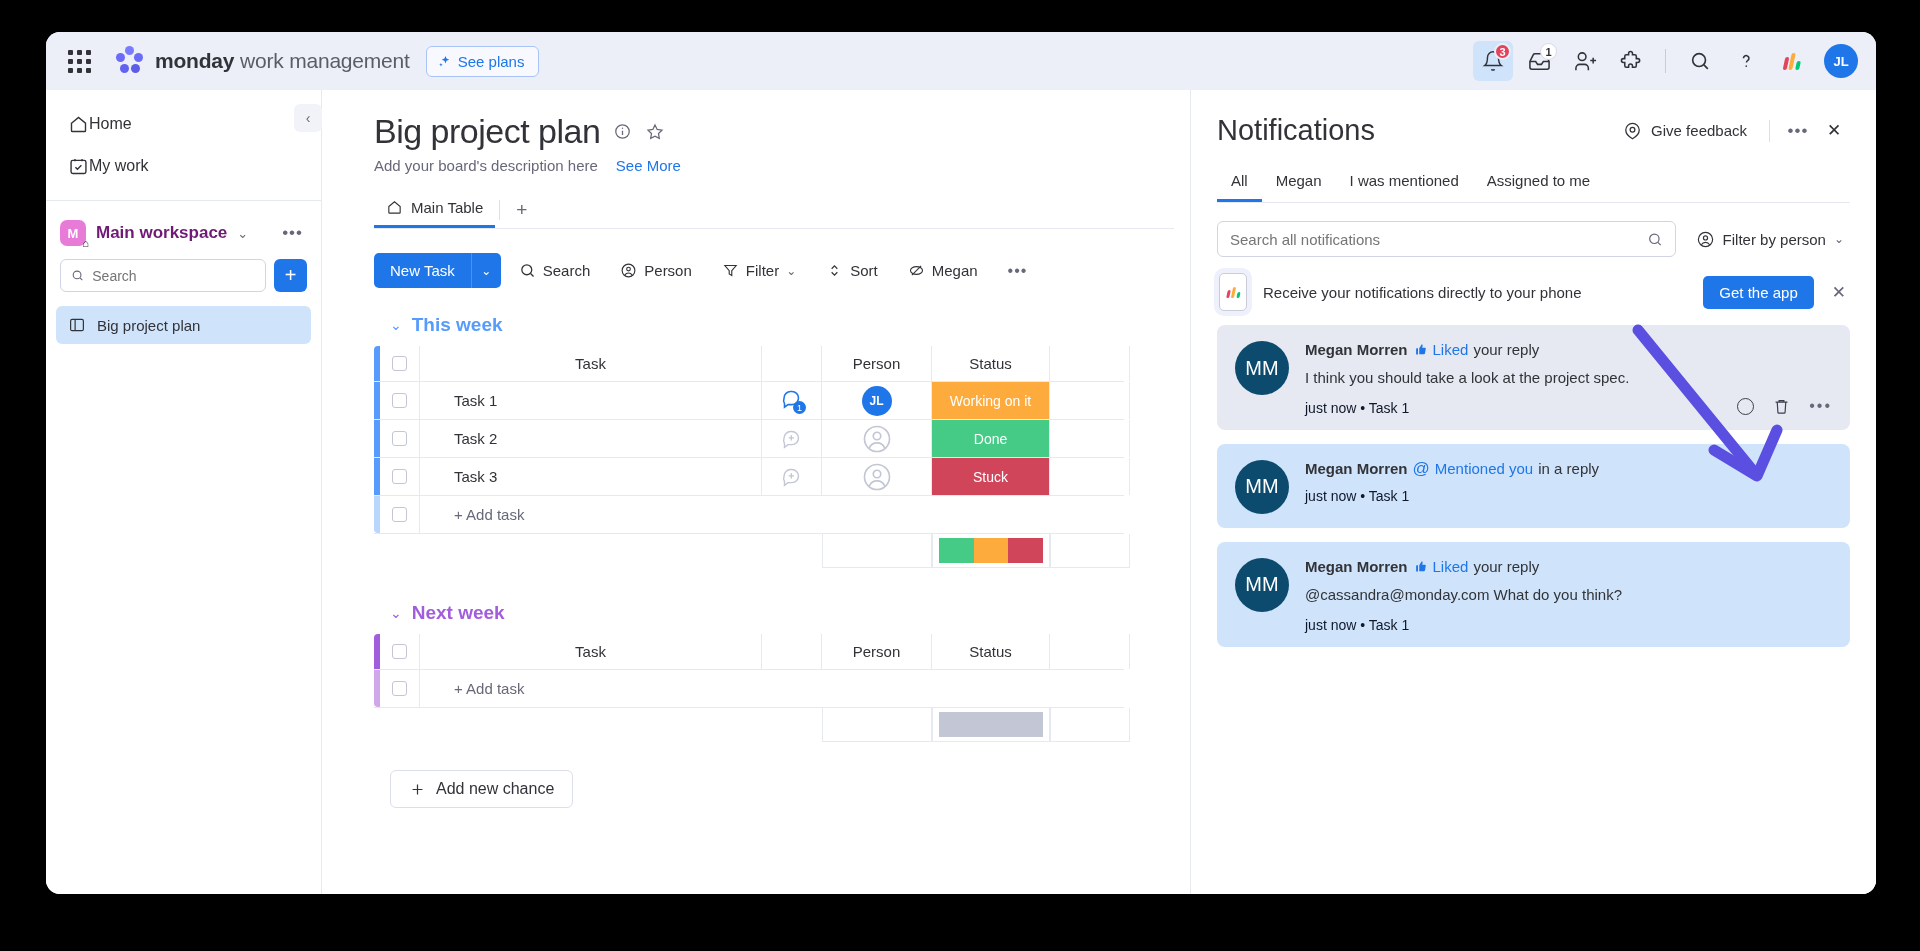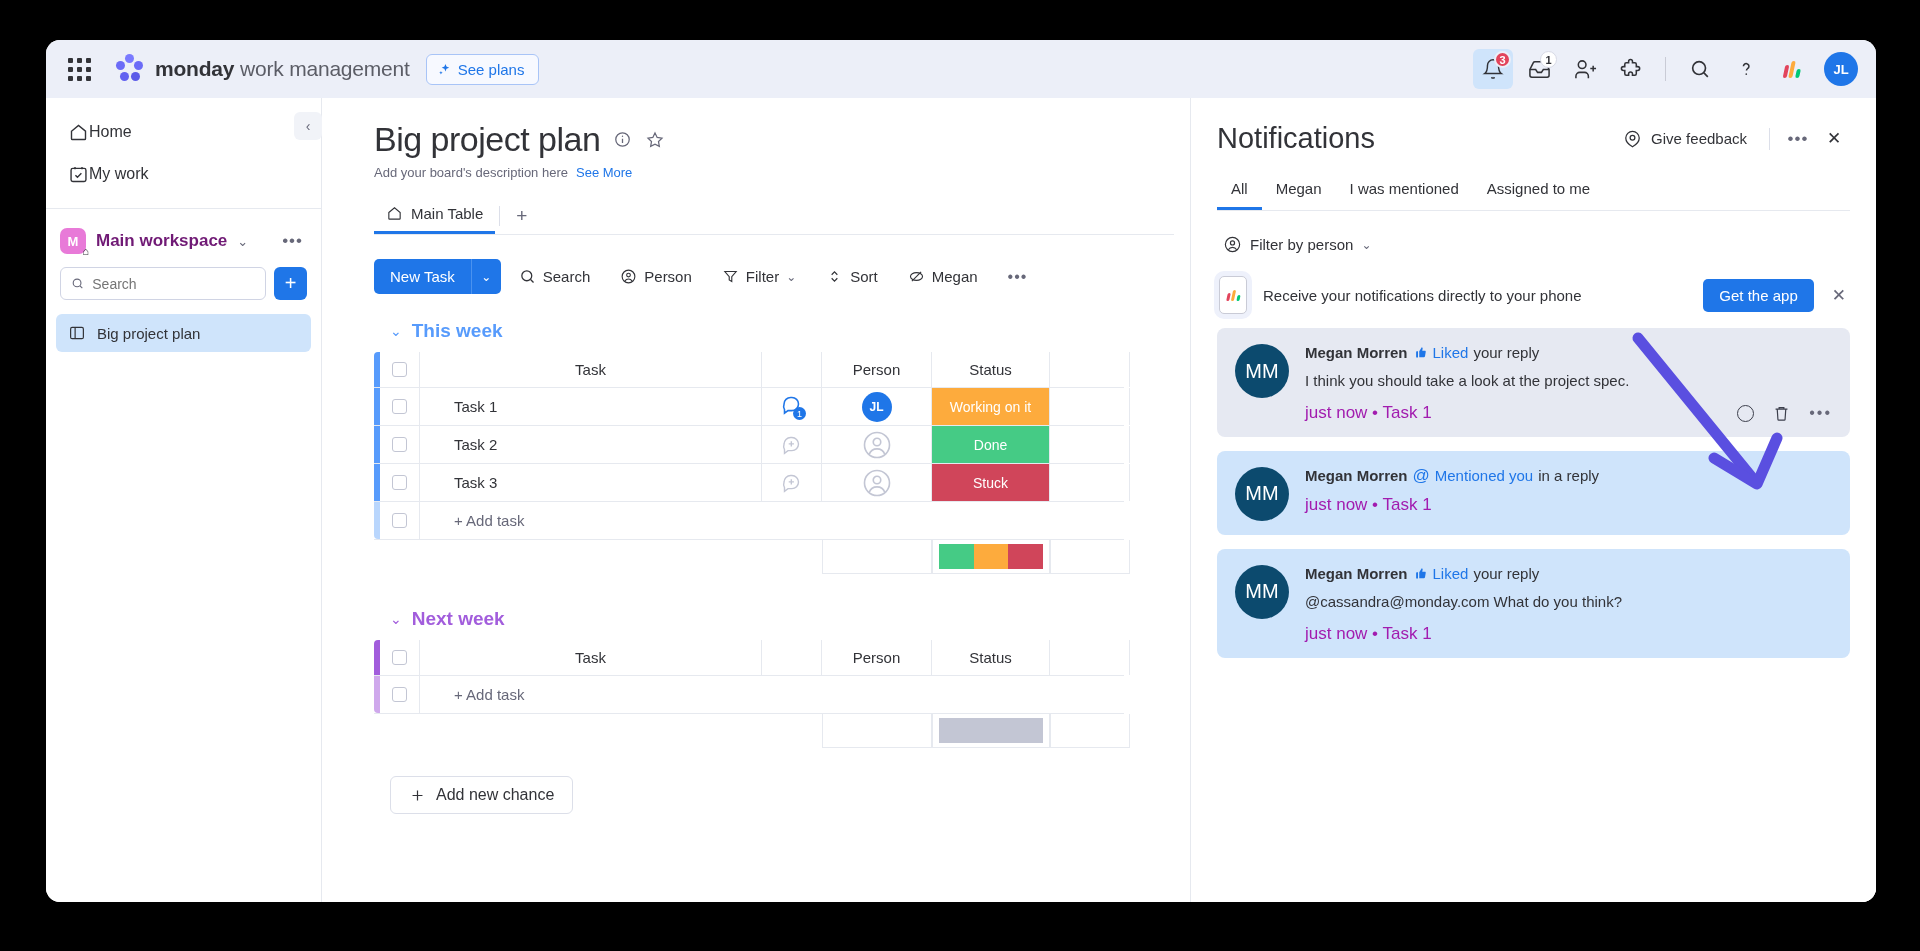--- a/index.html
+++ b/index.html
@@ -4,21 +4,21 @@
 <style>
   * { box-sizing: border-box; margin: 0; padding: 0; }
   html, body {
     width: 1920px; height: 951px;
     background: #000;
     font-family: "Liberation Sans", sans-serif;
     overflow: hidden;
   }
   #frame {
     position: absolute;
-    left: 46px; top: 40px;
+    left: 46px; top: 32px;
     width: 1830px; height: 862px;
     background: #ffffff;
     border-radius: 14px;
     overflow: hidden;
   }
 
   
   .topbar {
     height: 58px;
     background: #eceff8;
@@ -119,21 +119,21 @@
     position:absolute; right:-1px; top:14px;
     width:28px;height:28px; border-radius:6px;
     background:#f1f3f8; color:#676879;
     display:flex;align-items:center;justify-content:center; cursor:pointer; font-size:14px;
   }
 
   
   .board { flex:1; padding: 22px 0 0 52px; overflow:hidden; position:relative; background:#fff;}
   .board-title-row { display:flex; align-items:center; gap:13px; }
   .board-title { font-size:34px; font-weight:400; color:#323338; letter-spacing:-0.5px;}
-  .board-desc { display:flex; gap:8px; align-items:center; margin-top:6px; font-size:13px; color:#676879;}
+  .board-desc { display:flex; gap:18px; align-items:center; margin-top:6px; font-size:15px; color:#676879;}
   .board-desc a { color:#1f76e8; cursor:pointer;}
   .tabs-row { display:flex; align-items:center; gap:0; margin-top:18px; border-bottom:1px solid #e6e9ef; width: 800px;}
   .tab { display:flex;align-items:center;gap:8px; font-size:15px;color:#323338; padding:7px 12px 9px; cursor:pointer;}
   .tab.active { border-bottom:3px solid #1f76e8; font-weight:400;}
   .tab-sep { width:1px;height:20px;background:#dcdfe9; margin:0 4px;}
   .tab-add { font-size:19px;color:#676879;padding:2px 12px;cursor:pointer;}
 
   .toolbar { display:flex; align-items:center; gap:6px; margin-top:24px;}
   .newtask {
     display:flex; align-items:stretch; border-radius:5px; overflow:hidden; cursor:pointer;
@@ -217,21 +217,21 @@
   .nav-avatar {
     width:54px;height:54px;flex:0 0 54px;border-radius:50%;
     background:#0c4a6e;color:#fff;font-size:20px;font-weight:500;
     display:flex;align-items:center;justify-content:center;
   }
   .nbody { flex:1; min-width:0; }
   .nline1 { font-size:15px;color:#323338; display:flex;align-items:center;gap:5px;flex-wrap:wrap;}
   .nline1 b { font-weight:600; }
   .nlink { color:#1f76e8; }
   .nmsg { font-size:15px;color:#323338; margin-top:9px; line-height:1.45;}
-  .nmeta { font-size:17px;color:#a21caf; margin-top:11px;}
+  .nmeta { font-size:14px;color:#0f172a; margin-top:11px;}
   .nactions { position:absolute; right:18px; bottom:14px; display:flex;align-items:center;gap:18px; color:#3c3f4c;}
   .nactions .act { cursor:pointer; display:flex;align-items:center;justify-content:center;}
   .circle-unread { width:17px;height:17px;border:1.6px solid #3c3f4c;border-radius:50%;}
   .tooltip {
     position:absolute; background:#333333; color:#fff;
     font-size:14px; padding:10px 16px; border-radius:5px; white-space:nowrap;
   }
   .tooltip:after {
     content:""; position:absolute; top:-7px; left:50%; margin-left:-7px;
     border-left:7px solid transparent; border-right:7px solid transparent;
@@ -626,20 +626,27 @@
       </div>
 
       <div class="ntabs">
         <div class="ntab active">All</div>
         <div class="ntab">Megan</div>
         <div class="ntab">I was mentioned</div>
         <div class="ntab">Assigned to me</div>
       </div>
 
       <div class="nsearch-row">
+        <div class="nsearch">
+          <input type="text" placeholder="Search all notifications" style="">
+          <svg width="17" height="17" viewBox="0 0 24 24" fill="none" stroke="#676879" stroke-width="1.8">
+              <circle cx="11" cy="11" r="7"></circle>
+              <path d="M20.5 20.5l-4.2-4.2"></path>
+            </svg>
+        </div>
         <div class="filter-person">
           <svg width="19" height="19" viewBox="0 0 24 24" fill="none" stroke="#323338" stroke-width="1.5">
               <circle cx="12" cy="12" r="9"></circle>
               <circle cx="12" cy="10" r="2.6"></circle>
               <path d="M6.8 18.6a6 6 0 0110.4 0"></path>
             </svg>
           <span>Filter by person</span>
           <span style="font-size:12px;color:#676879">⌄</span>
         </div>
       </div>

